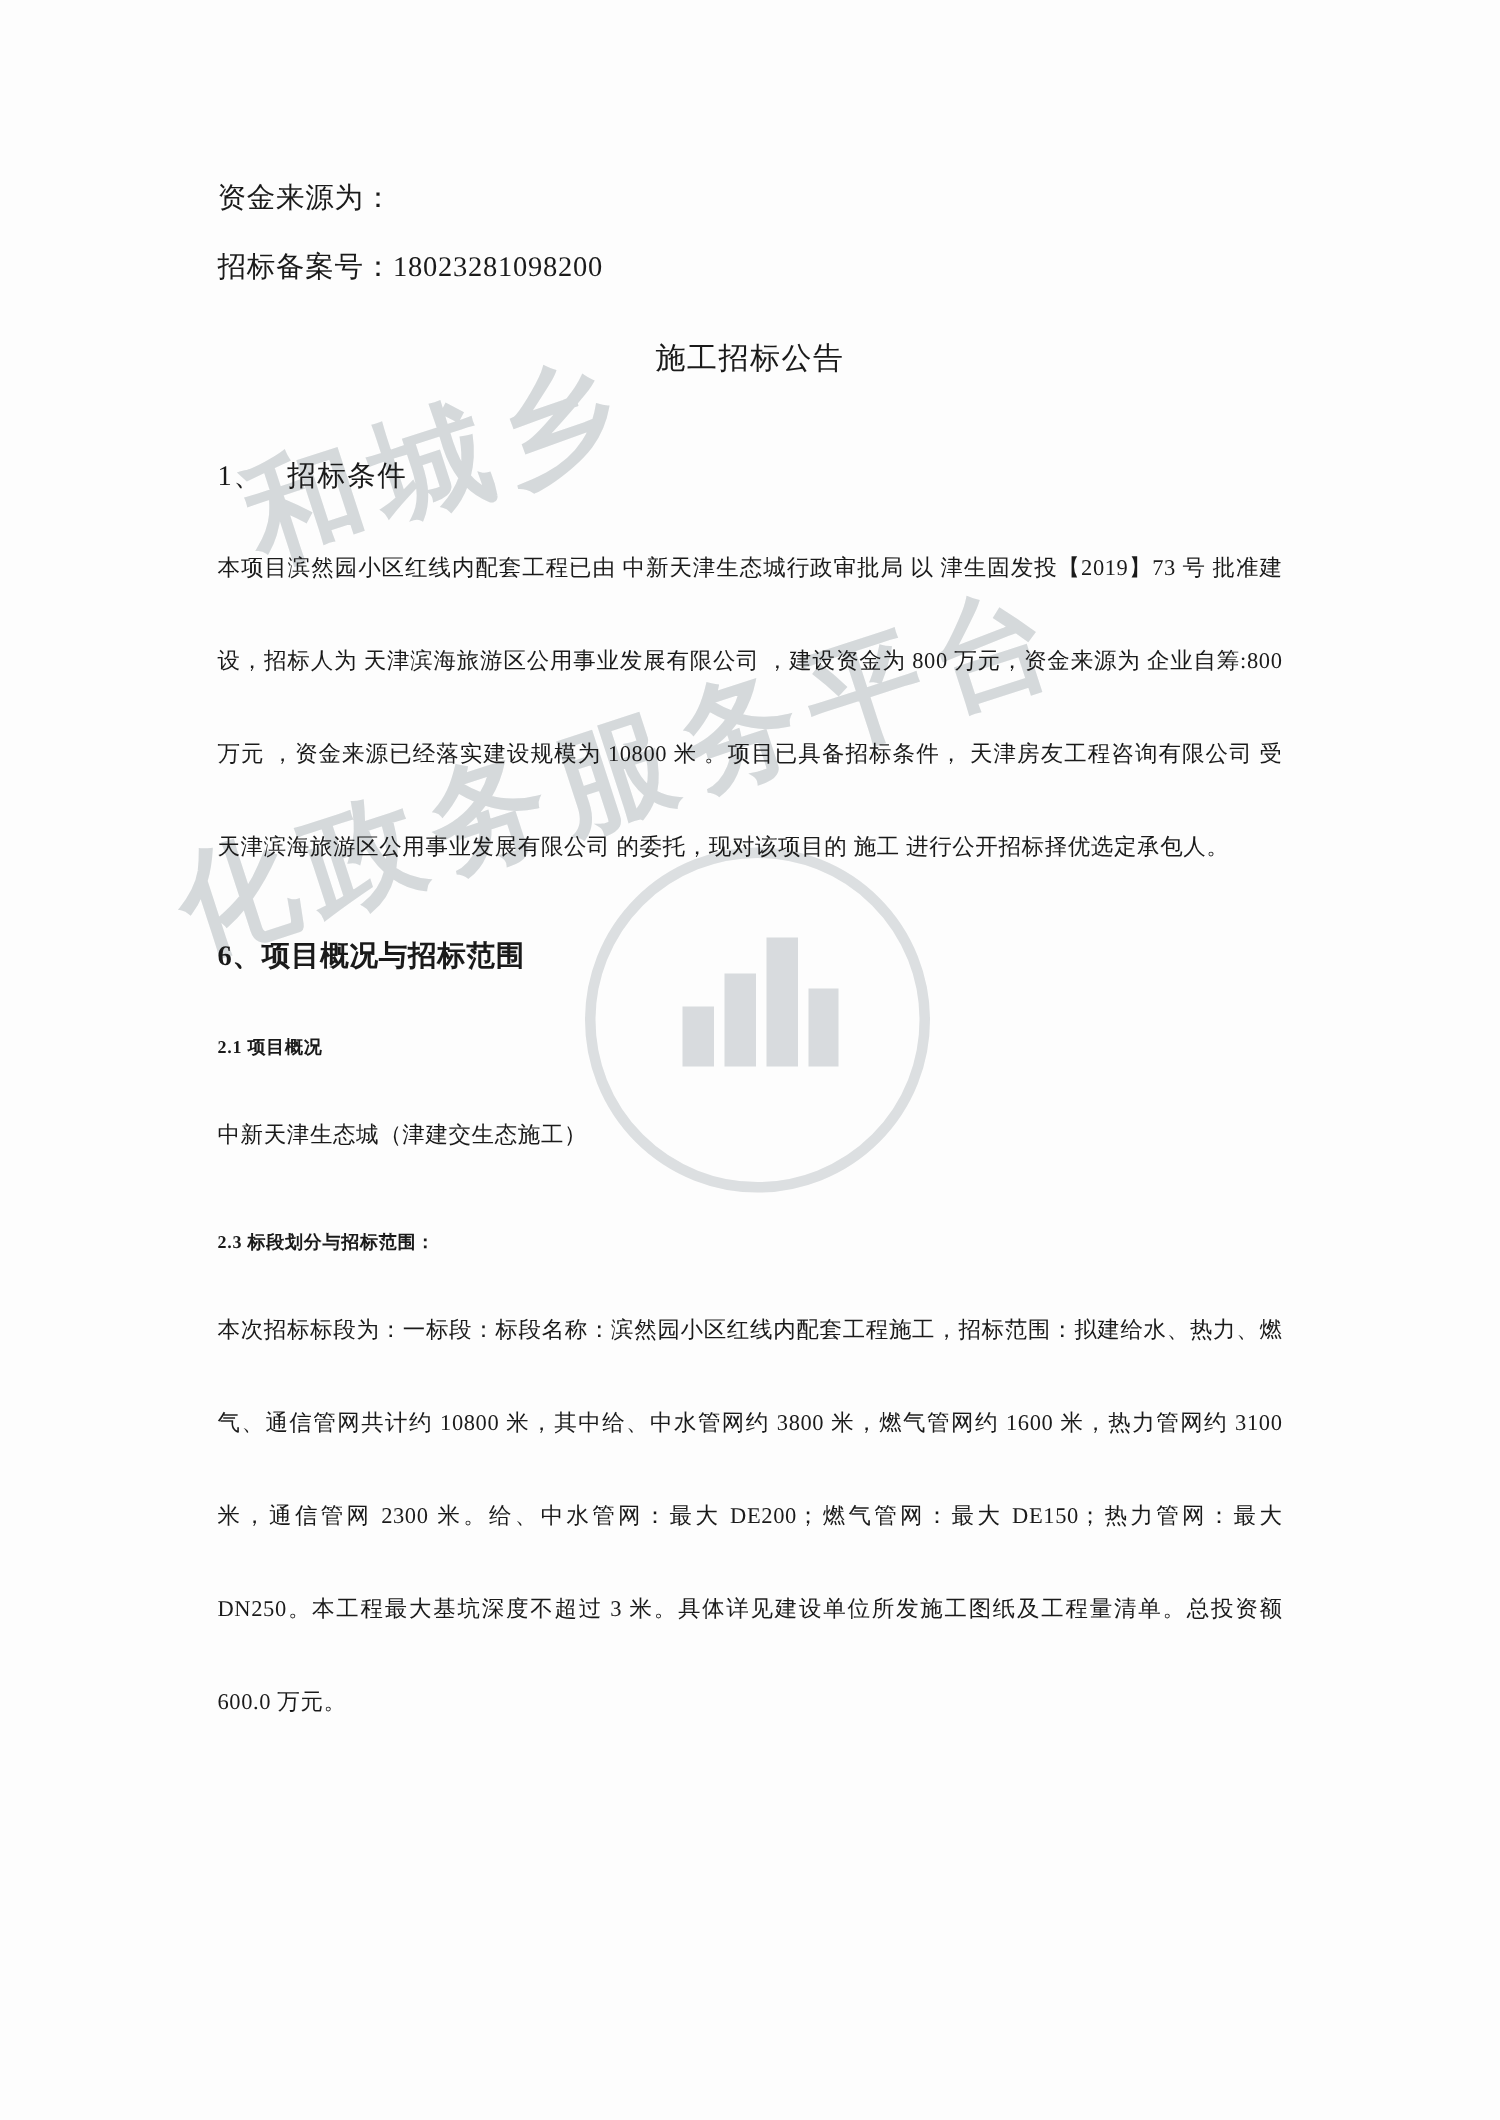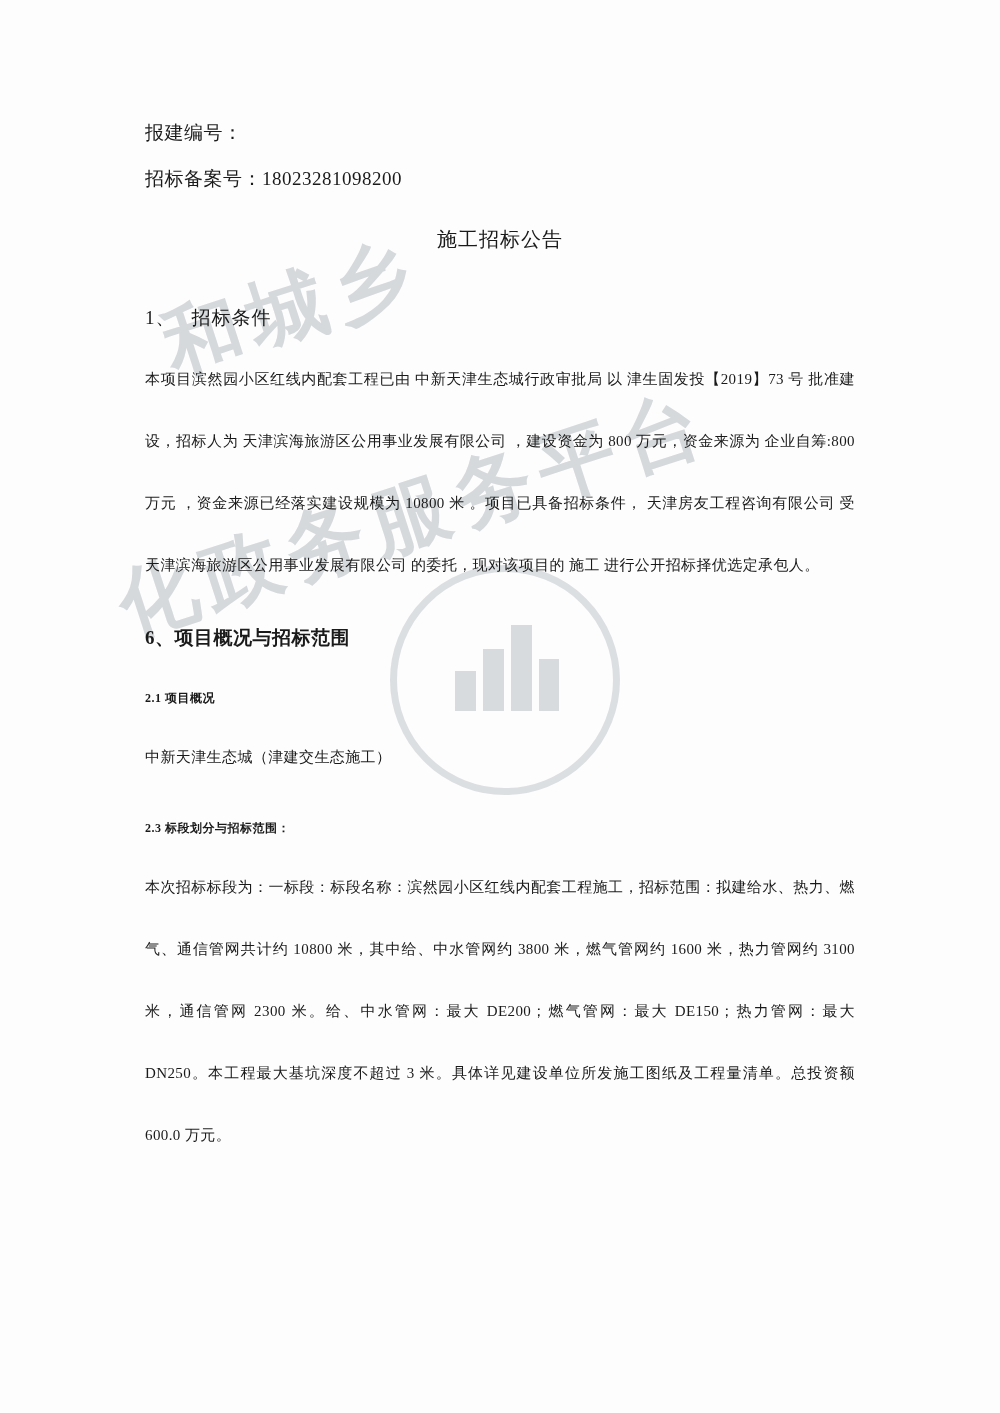--- a/index.html
+++ b/index.html
@@ -145,21 +145,21 @@
         <span></span>
         <span></span>
         <span></span>
     </div>
     <div class="wm-text wm-line1">和城乡</div>
     <div class="wm-text wm-line2">化政务服务平台</div>
   </div>
 
   <div class="content">
 
-    <p class="meta-line">报建编号：</p>
+    <p class="meta-line">资金来源为：</p>
     <p class="meta-line">招标备案号：18023281098200</p>
 
     <p class="doc-title">施工招标公告</p>
 
     <p class="sec-head">
       <span class="num">1、</span><span>招标条件</span>
     </p>
     <p class="body-text">本项目滨然园小区红线内配套工程已由 中新天津生态城行政审批局 以 津生固发投【2019】73 号 批准建设，招标人为 天津滨海旅游区公用事业发展有限公司 ，建设资金为 800 万元，资金来源为 企业自筹:800 万元 ，资金来源已经落实建设规模为 10800 米 。项目已具备招标条件， 天津房友工程咨询有限公司 受 天津滨海旅游区公用事业发展有限公司 的委托，现对该项目的 施工 进行公开招标择优选定承包人。</p>
 
     <p class="sec-head2">6、项目概况与招标范围</p>

